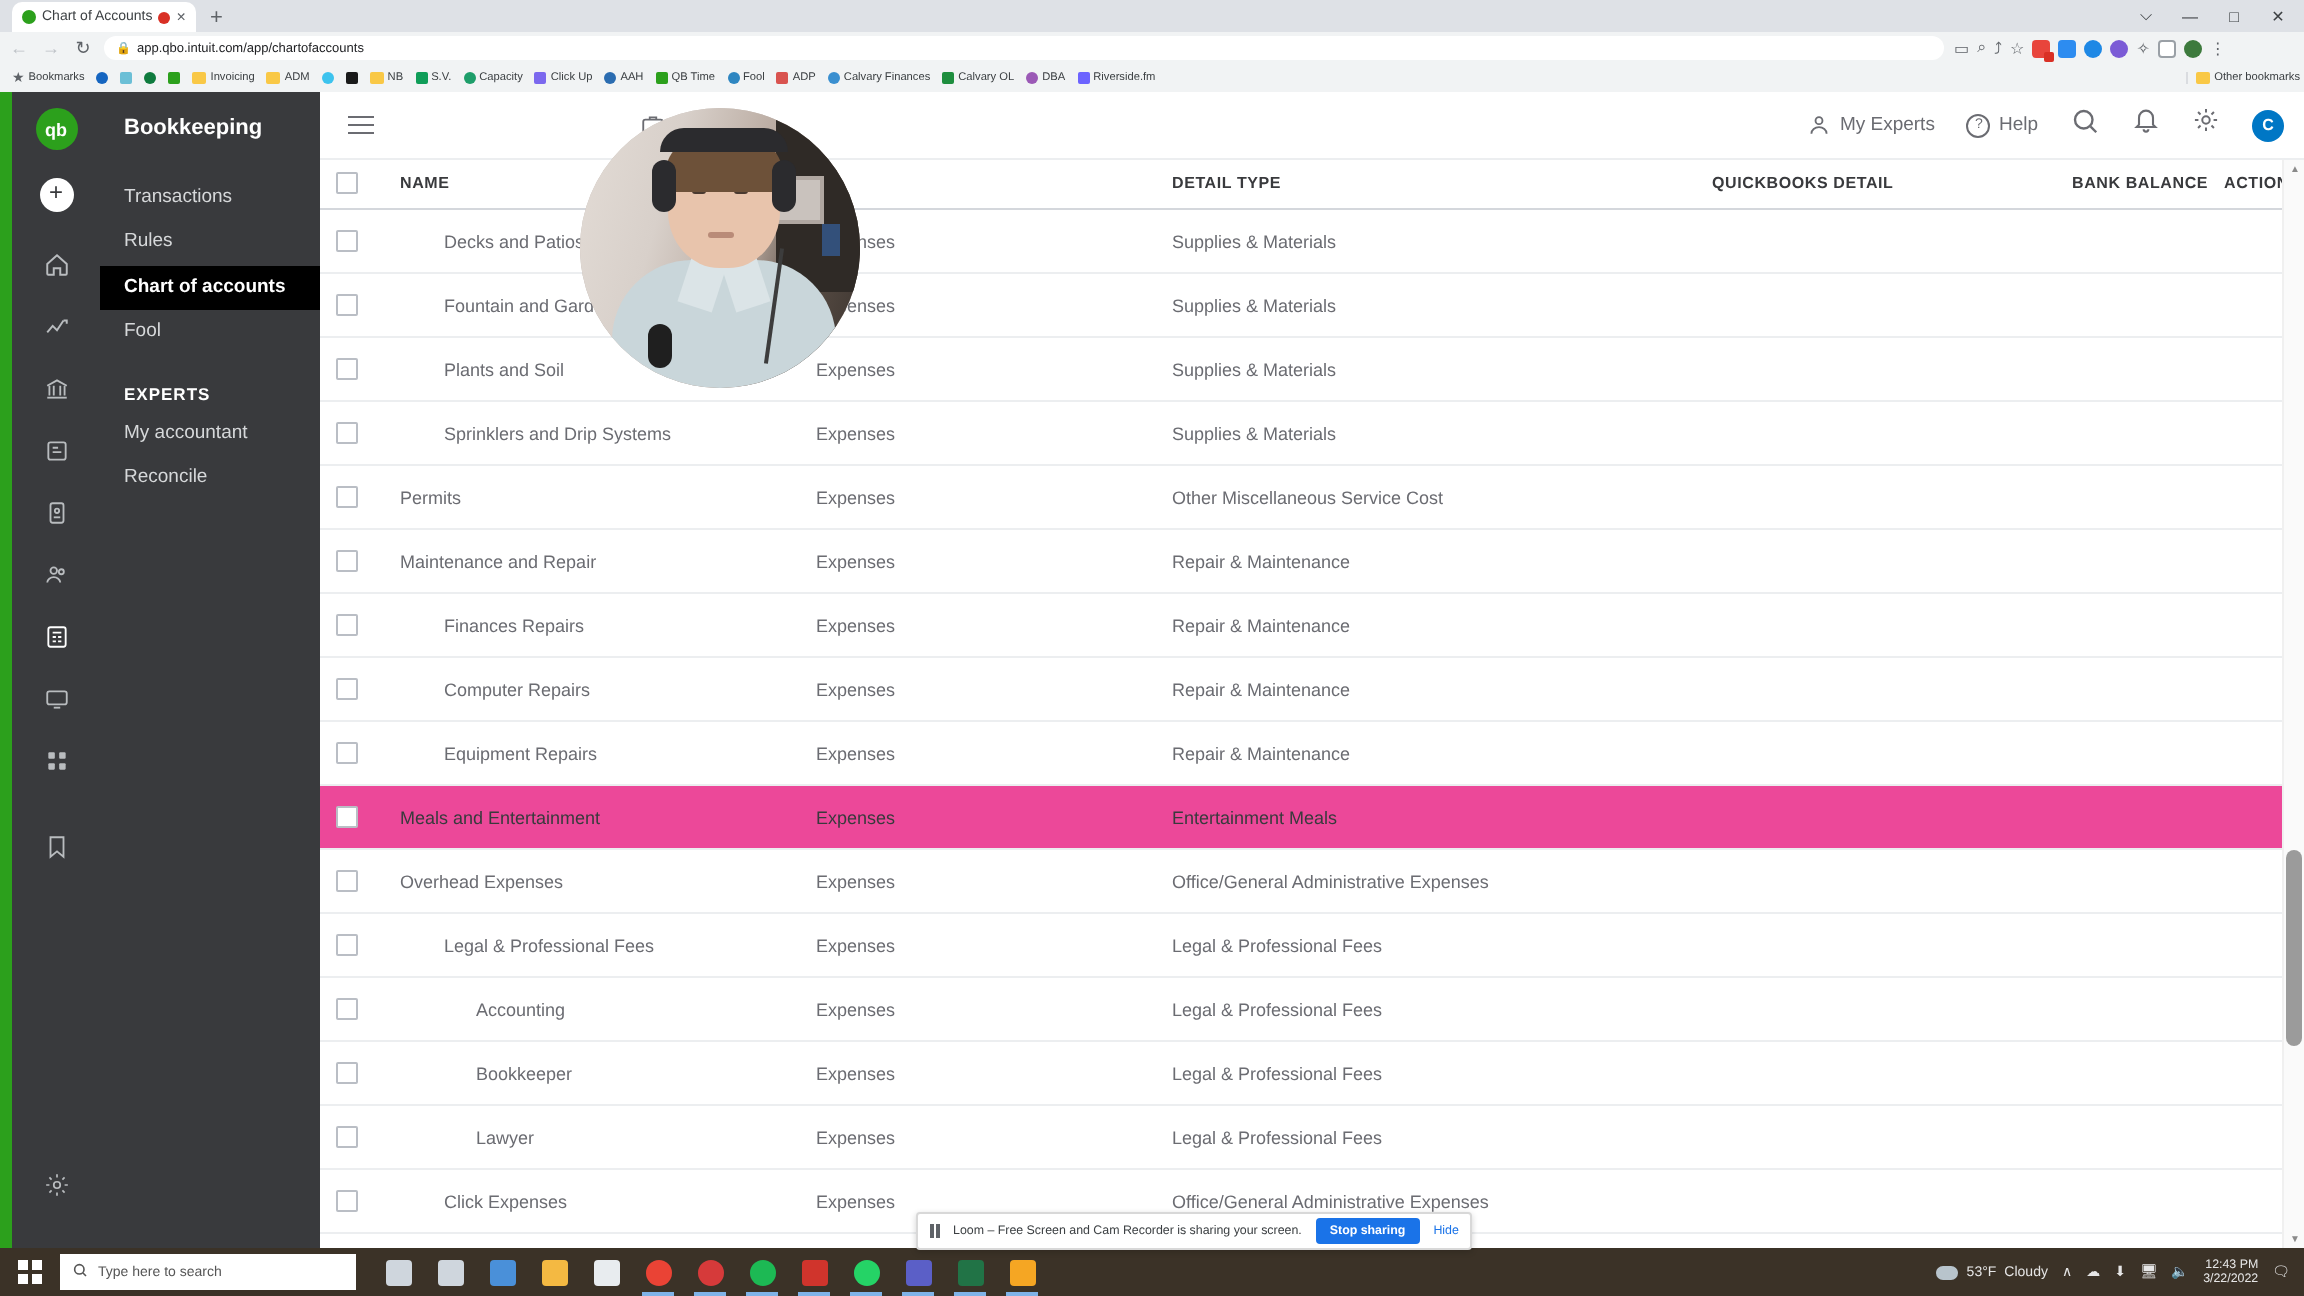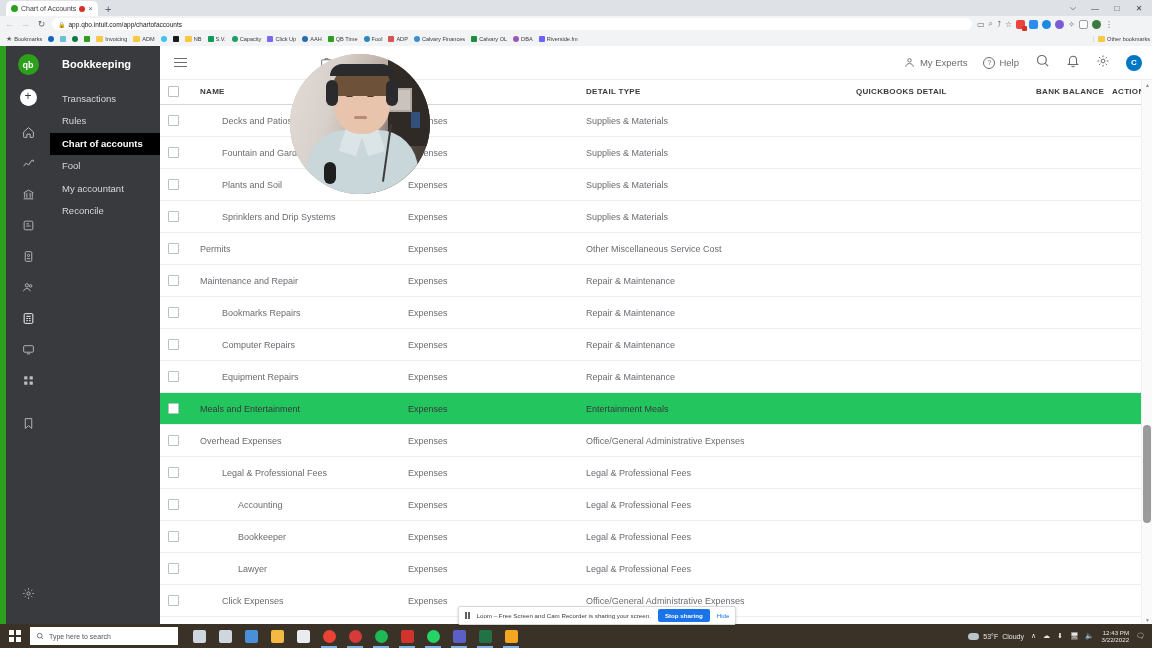--- a/index.html
+++ b/index.html
@@ -162,21 +162,21 @@
   table.coa th {
     font-size: 8px; font-weight: bold; color: #393a3d; letter-spacing: .3px;
     text-align: left; padding: 6px 8px 7px 8px; border-bottom: 1px solid #d4d7dc;
     background: #fff; white-space: nowrap;
   }
   table.coa td {
     font-size: 9px; color: #6b6c72; padding: 10px 8px;
     border-bottom: 1px solid #eceef0; white-space: nowrap;
     overflow: hidden; text-overflow: ellipsis;
   }
-  tr.hovered td { background: #22c55e; color: #393a3d; }
+  tr.hovered td { background: #ec4899; color: #393a3d; }
   .col-chk { width: 32px; }
   .col-name { width: 208px; }
   .col-type { width: 178px; }
   .col-detail { width: 270px; }
   .col-qb { width: 180px; text-align: right; }
   .col-bank { width: 76px; }
   .col-action { width: 154px; text-align: right; }
   th.col-qb, td.col-qb { text-align: right; }
   th.col-action, td.col-action { text-align: right; padding-right: 18px; }
   .chk {
@@ -519,20 +519,21 @@
       </div>
     </div>
 
     <div class="navpanel">
       <div class="nav-brand">Bookkeeping</div>
       <div id="nav-items">
           <div class="nav-item">Transactions</div>
           <div class="nav-item">Rules</div>
           <div class="nav-item selected">Chart of accounts</div>
           <div class="nav-item">Fool</div>
+          <div class="nav-section">EXPERTS</div>
           <div class="nav-item">My accountant</div>
           <div class="nav-item">Reconcile</div>
         </div>
     </div>
 
     <div class="main">
       <div class="main-header">
         <div class="hamburger">
             <span></span>
             <span></span>
@@ -664,21 +665,21 @@
                 <td class="col-type">Expenses</td>
                 <td class="col-detail">Repair &amp; Maintenance</td>
                 <td class="col-qb"></td>
                 <td class="col-bank"></td>
                 <td class="col-action"></td>
               </tr>
               <tr>
                 <td class="col-chk">
                   <span class="chk"></span>
                 </td>
-                <td class="col-name indent-1">Bookmarks Repairs</td>
+                <td class="col-name indent-1">Finances Repairs</td>
                 <td class="col-type">Expenses</td>
                 <td class="col-detail">Repair &amp; Maintenance</td>
                 <td class="col-qb"></td>
                 <td class="col-bank"></td>
                 <td class="col-action"></td>
               </tr>
               <tr>
                 <td class="col-chk">
                   <span class="chk"></span>
                 </td>

